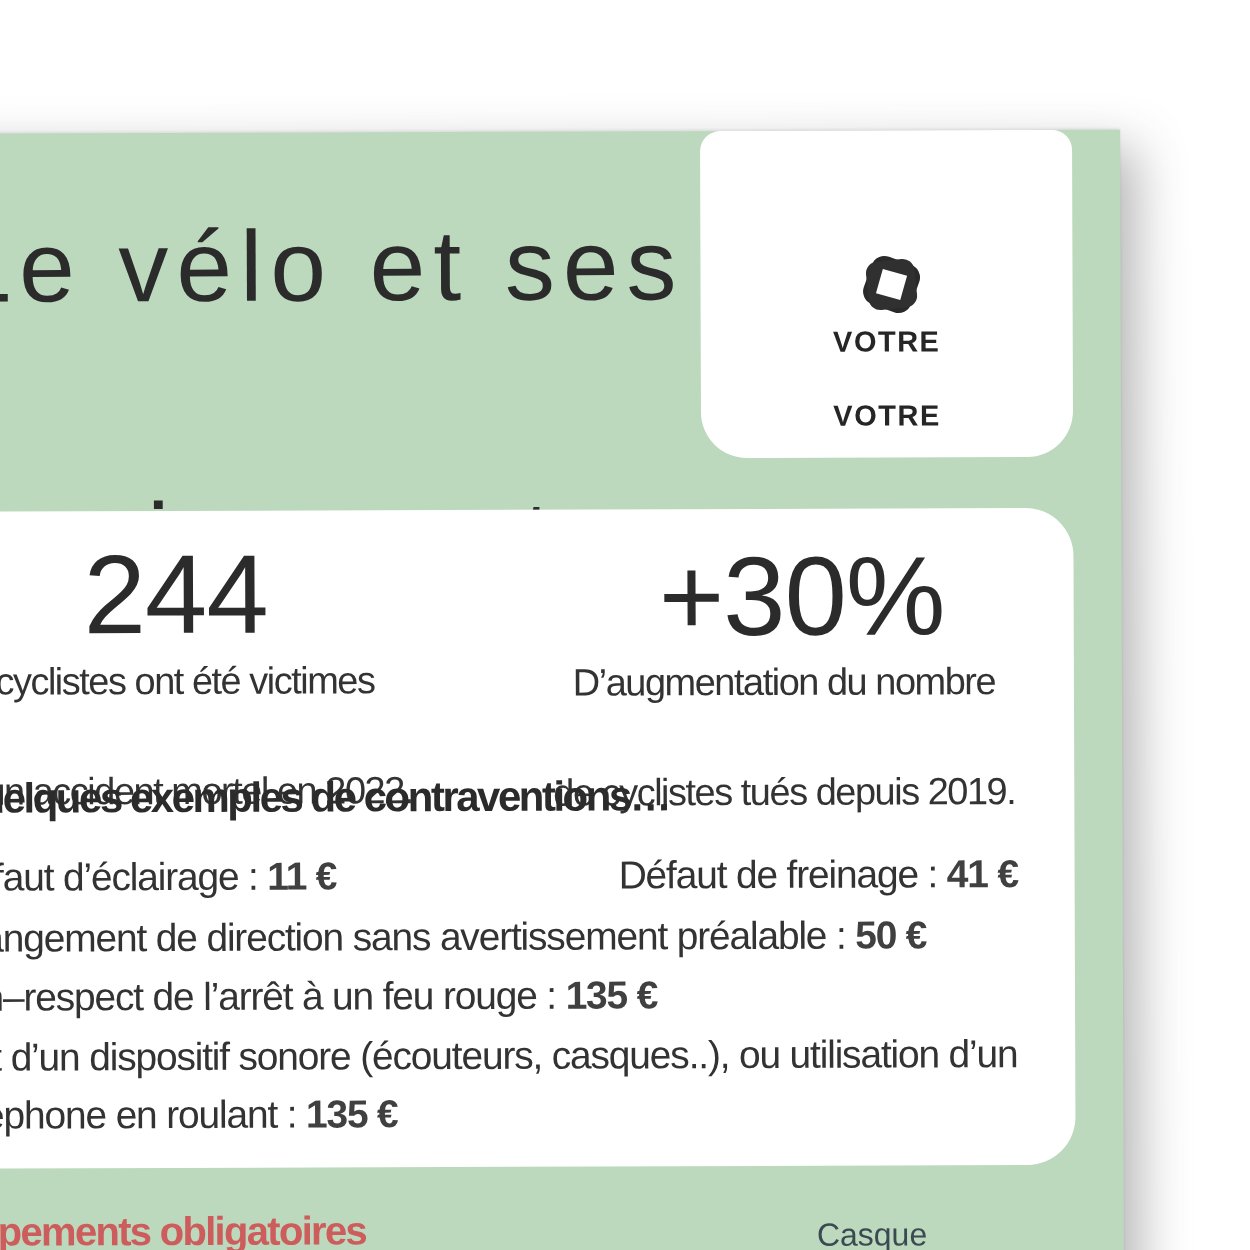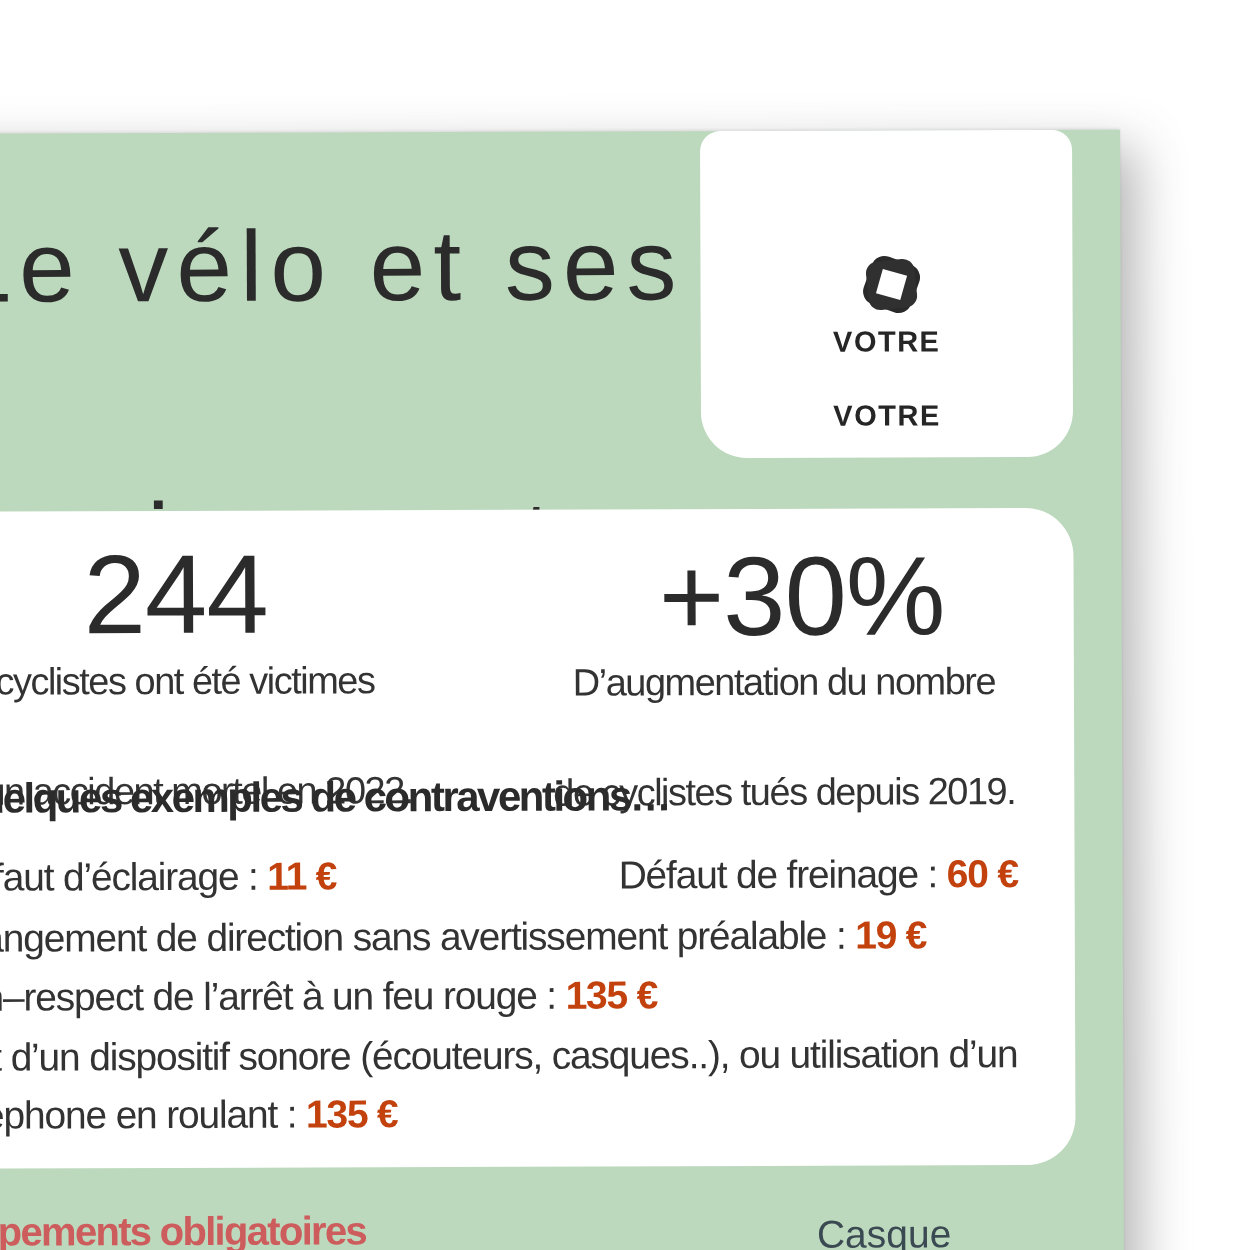--- a/index.html
+++ b/index.html
@@ -53,36 +53,36 @@
   .cap-2{left:882px;top:146px;}
   .fines-heading{
     position:absolute;left:347px;top:266px;
     font-size:42px;line-height:42px;font-weight:700;color:#2b2b2b;
     letter-spacing:-2.5px;white-space:pre;
   }
   .fine-row{
     position:absolute;font-size:39px;line-height:39px;color:#333333;
     letter-spacing:-1.2px;white-space:pre;
   }
-  .fine-row .amount{color:#c2410c;font-weight:600;}
+  .fine-row .amount{color:#404040;font-weight:600;}
   .row-1a{left:343px;top:346px;}
   .row-1b{left:1016px;top:346px;}
   .row-2{left:332px;top:407px;}
   .row-3{left:332px;top:466px;}
   .row-4{left:331px;top:526px;}
   .row-5{left:342px;top:584px;}
   
   .equip-heading{
     position:absolute;left:314px;top:1078px;
     font-size:40px;line-height:40px;font-weight:700;color:#cd5c5c;
     letter-spacing:-1.7px;white-space:pre;
   }
   .equip-item-label{
     position:absolute;left:1213px;top:1088px;
-    font-size:39px;line-height:32px;font-weight:400;color:#3b4a52;white-space:pre;
+    font-size:32px;line-height:32px;font-weight:400;color:#3b4a52;white-space:pre;
   }
 </style>
 </head>
 <body>
 
 <div id="stage">
   <div id="poster">
 
     <div class="poster-title"><span>Le vélo et ses</span><br>
 <span>équipements</span></div>
@@ -106,23 +106,23 @@
 <span>d’un accident mortel en 2022.</span></div>
 
       <div class="big-num num-2">+30%</div>
       <div class="stat-caption cap-2"><span>D’augmentation du nombre</span><br>
 <span>de cyclistes tués depuis 2019.</span></div>
 
       <div class="fines-heading">Quelques exemples de contraventions…</div>
 
       <div class="fine-row row-1a"><span class="label">Défaut d’éclairage : </span><span class="amount">11 €</span></div>
 
-      <div class="fine-row row-1b"><span class="label">Défaut de freinage : </span><span class="amount">60 €</span></div>
+      <div class="fine-row row-1b"><span class="label">Défaut de freinage : </span><span class="amount">41 €</span></div>
 
-      <div class="fine-row row-2"><span class="label">Changement de direction sans avertissement préalable : </span><span class="amount">19 €</span></div>
+      <div class="fine-row row-2"><span class="label">Changement de direction sans avertissement préalable : </span><span class="amount">50 €</span></div>
 
       <div class="fine-row row-3"><span class="label">Non–respect de l’arrêt à un feu rouge : </span><span class="amount">135 €</span></div>
 
       <div class="fine-row row-4"><span class="label">Port d’un dispositif sonore (écouteurs, casques..), ou utilisation d’un</span></div>
 
       <div class="fine-row row-5"><span class="label">téléphone en roulant : </span><span class="amount">135 €</span></div>
 
     </div>
 
     <div class="equip-heading">Équipements obligatoires</div>

